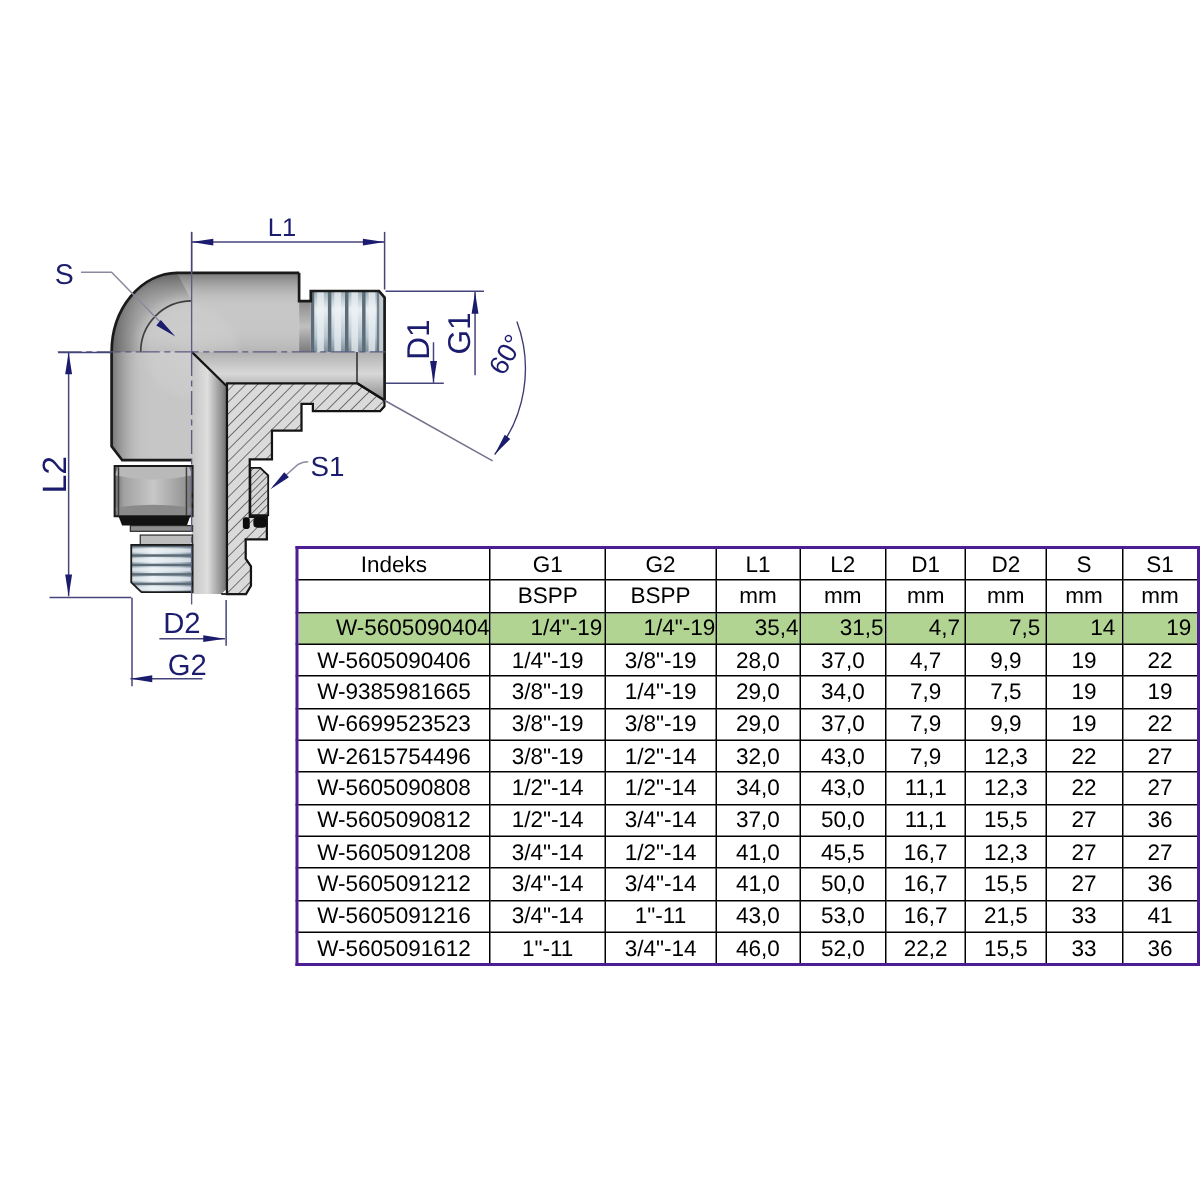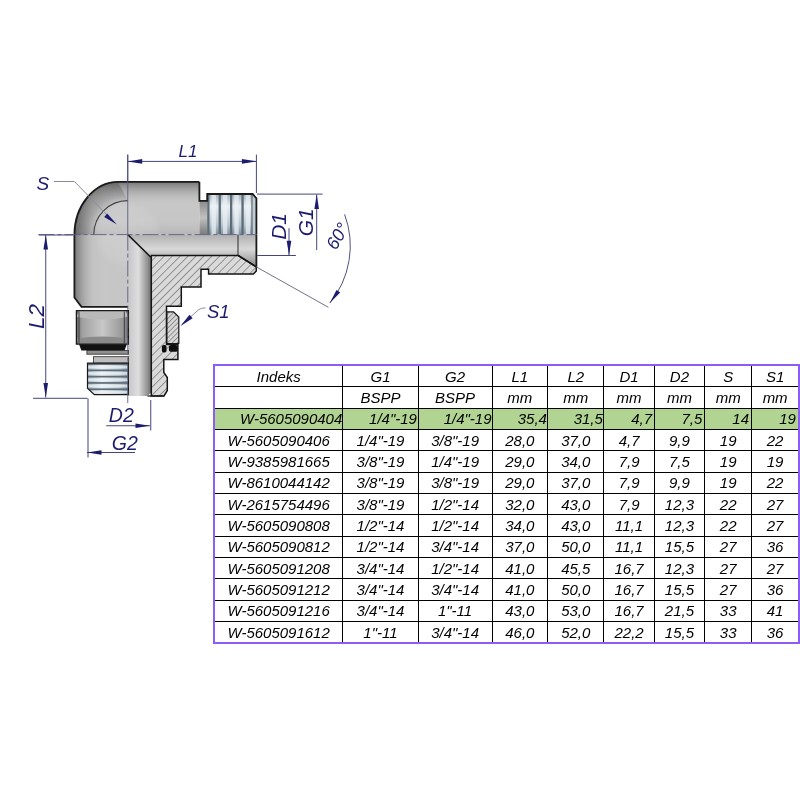--- a/index.html
+++ b/index.html
@@ -1,22 +1,22 @@
 <!DOCTYPE html>
 <html><head>
 <meta charset="utf-8">
 <style>
   html,body{margin:0;padding:0;background:#ffffff;width:800px;height:800px;overflow:hidden;}
   body{font-family:"Liberation Sans", sans-serif;}
-  #stage{position:absolute;left:0;top:0;width:800px;height:728px;font-style:italic;}
+  #stage{position:absolute;left:0;top:0;width:800px;height:728px;}
   svg{position:absolute;left:0;top:0;}
   table.spec{position:absolute;left:197px;top:364px;border-collapse:collapse;table-layout:fixed;
     font-family:"Liberation Sans", sans-serif;font-size:15px;color:#000;}
   table.spec td{border:1px solid #000;text-align:center;vertical-align:middle;padding:0;height:20.35px;overflow:hidden;white-space:nowrap;}
-  table.spec{border:2px solid #8b5cf6;margin-left:16px;}
+  table.spec{border:2px solid #4c1d95;}
   tr.hl td{background:#b2d492;padding-left:25px;}
 </style>
 </head>
 <body>
 <div id="stage">
 <svg width="800" height="800" viewBox="0 0 800 800">
   <defs>
     <linearGradient id="gBodyV" x1="0" y1="0" x2="0" y2="1">
       <stop offset="0" stop-color="#8f8f8f"></stop>
       <stop offset="0.18" stop-color="#b9b9b9"></stop>
@@ -319,21 +319,21 @@
           <td>3/8"-19</td>
           <td>1/4"-19</td>
           <td>29,0</td>
           <td>34,0</td>
           <td>7,9</td>
           <td>7,5</td>
           <td>19</td>
           <td>19</td>
         </tr>
  <tr>
-          <td>W-8610044142</td>
+          <td>W-6699523523</td>
           <td>3/8"-19</td>
           <td>3/8"-19</td>
           <td>29,0</td>
           <td>37,0</td>
           <td>7,9</td>
           <td>9,9</td>
           <td>19</td>
           <td>22</td>
         </tr>
  <tr>

